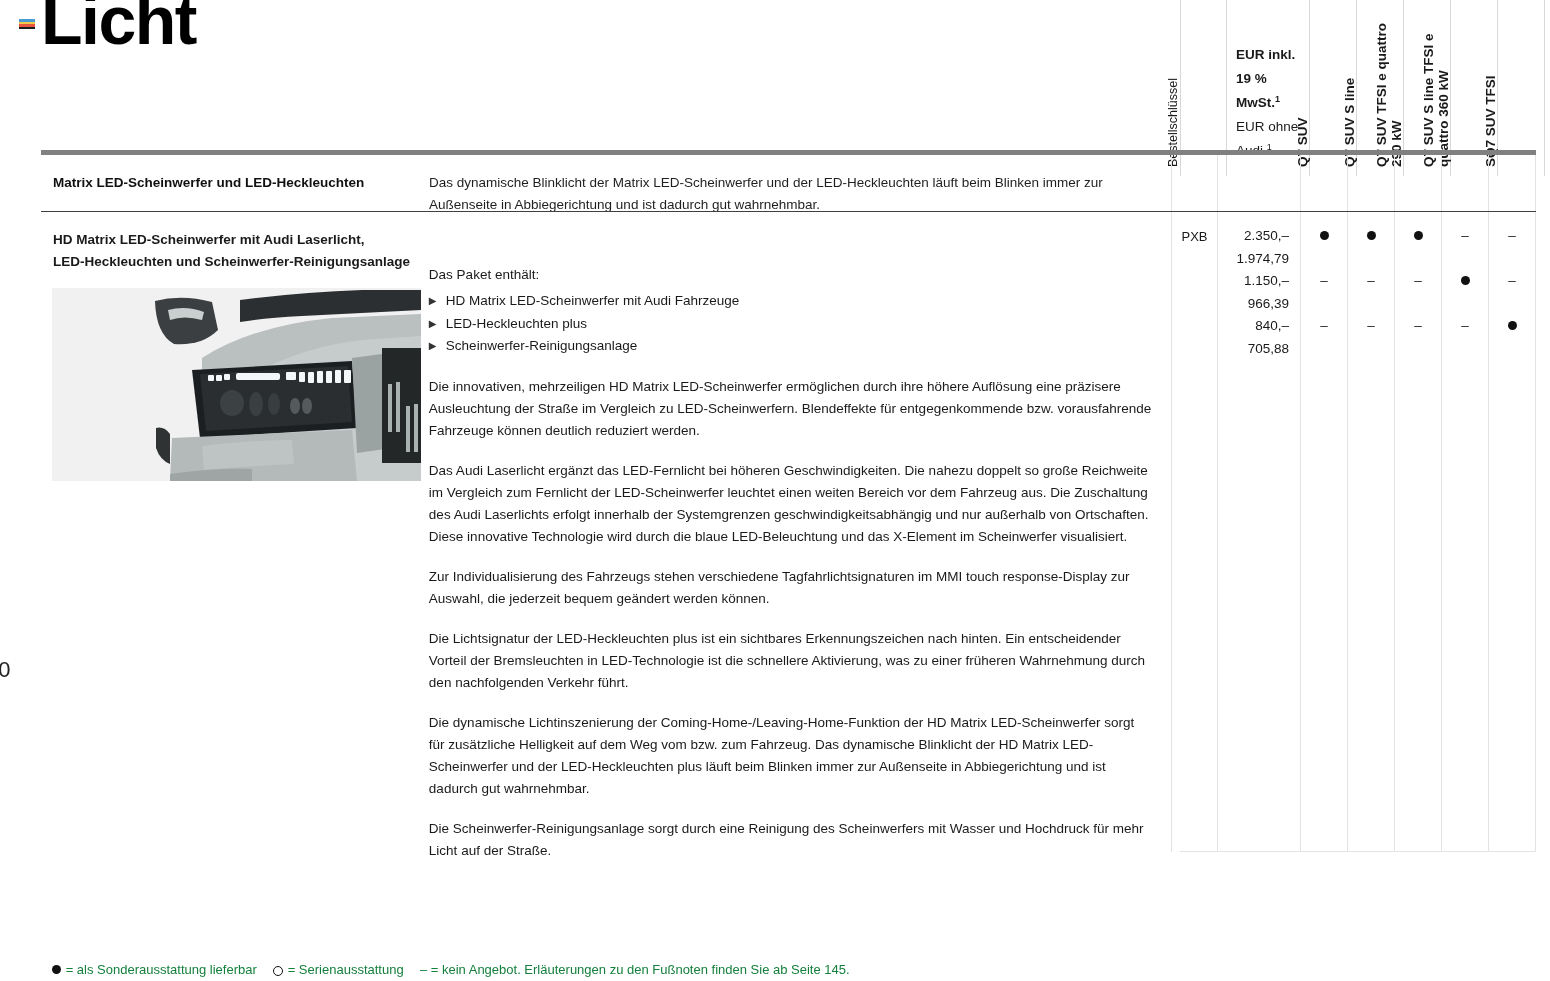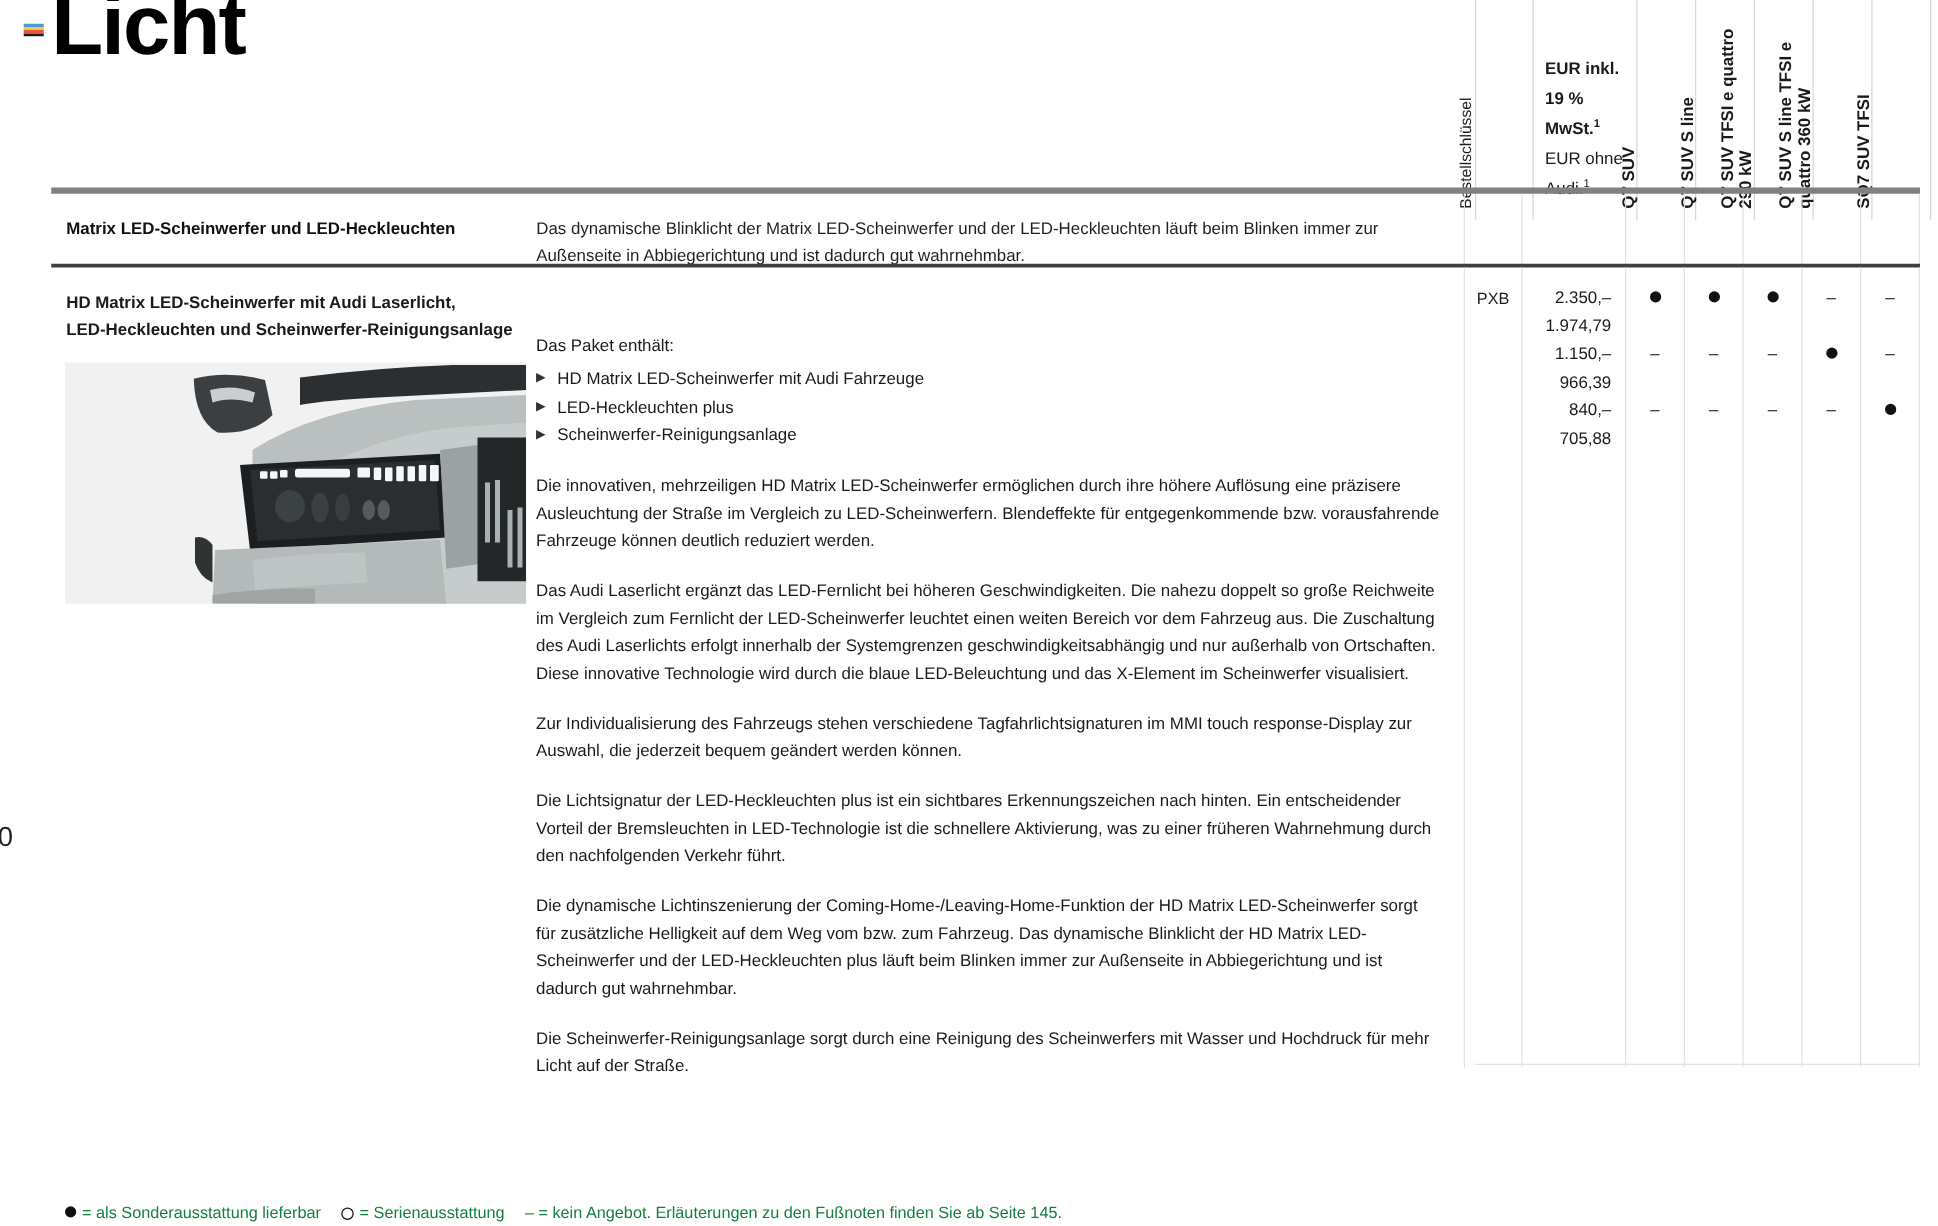--- a/index.html
+++ b/index.html
@@ -102,21 +102,21 @@
     left: 41px; top: 150px;
     width: 1495px; height: 5px;
     background: #808080;
   }
 
   
   .tbody { position: absolute; left: 41px; top: 155px; width: 1495px; }
 
   .row {
     position: relative;
-    border-top: 3px solid #404040;
+    border-top: 1px solid #404040;
     display: flex;
   }
   .row.first { border-top: none; }
 
   .cell-name {
     width: 391px;
     box-sizing: border-box;
     padding: 17px 12px 0 12px;
     font-size: 13.5px;
     line-height: 22px;

